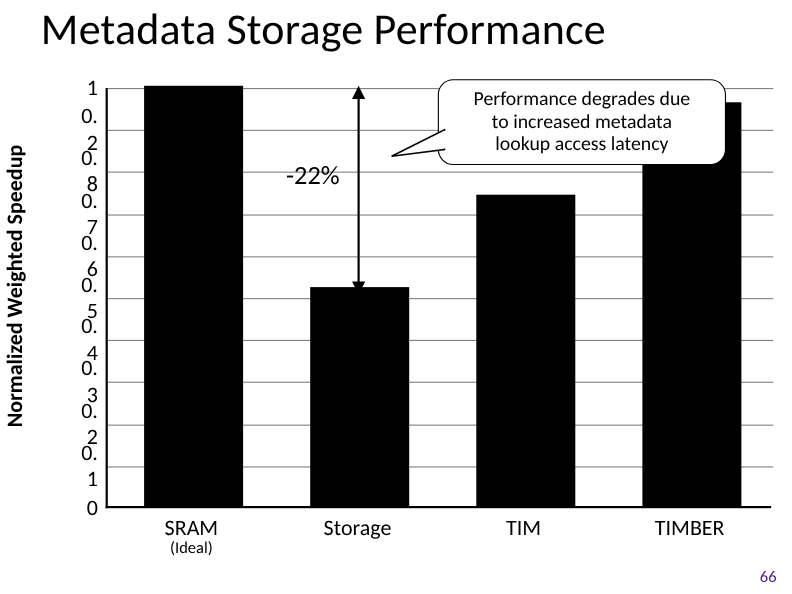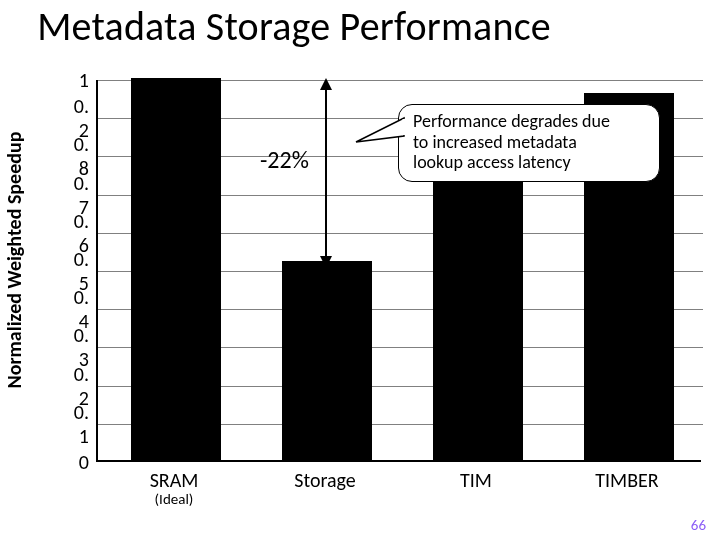--- a/index.html
+++ b/index.html
@@ -68,39 +68,38 @@
     font-weight: 400;
   }
 
   .callout {
     position: absolute;
     background: #fff;
     border: 1.5px solid #000;
     border-radius: 14px;
     padding: 6px 14px 8px 14px;
     font-size: 18px;
-    text-align: left;
+    text-align: center;
     line-height: 1.15;
-    margin-top: 32px;
   }
 
   .arrow-line { position: absolute; width: 0; border-left: 2px solid #000; }
   .arrow-head-up, .arrow-head-down {
     position: absolute; width: 0; height: 0;
     border-left: 6px solid transparent;
     border-right: 6px solid transparent;
   }
   .arrow-head-up { border-bottom: 12px solid #000; }
   .arrow-head-down { border-top: 12px solid #000; }
 
   .page-num {
     position: absolute;
     right: 14px; bottom: 6px;
     font-size: 15px;
-    color: #8b5cf6;
+    color: #4c1d95;
   }
 </style>
 </head>
 <body>
 
 <div class="slide">
 
   <div class="title">Metadata Storage Performance</div>
 
   <div class="yaxis-label">Normalized Weighted Speedup</div>

